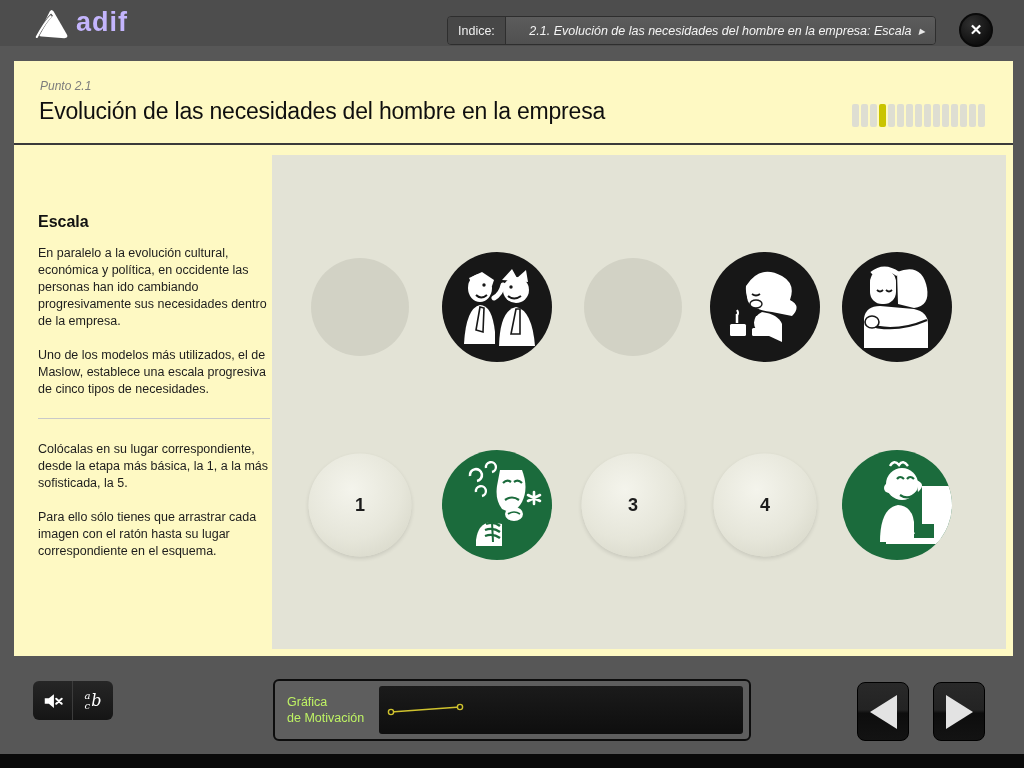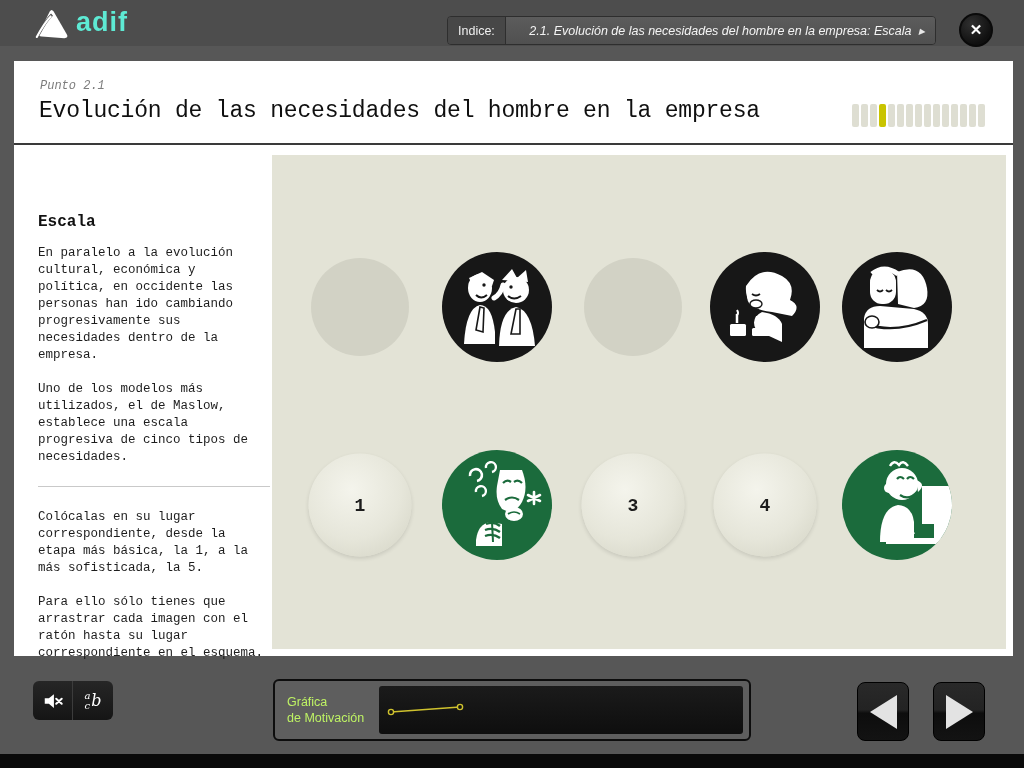--- a/index.html
+++ b/index.html
@@ -3,35 +3,35 @@
 <meta charset="utf-8">
 <style>
   * { margin:0; padding:0; box-sizing:border-box; }
   html,body { width:1024px; height:768px; overflow:hidden; }
   body { font-family:"Liberation Sans", sans-serif; background:#575757; }
   #app { position:relative; width:1024px; height:768px; background:#575757; }
 
   
   .topbar { position:absolute; left:0; top:0; width:1024px; height:46px; background:#4d4d4d; }
   .logo { position:absolute; left:34px; top:7px; display:flex; align-items:center; gap:6px; }
-  .logo-text { color:#5eead4; font-weight:bold; font-size:27px; letter-spacing:1px; line-height:1; padding-bottom:4px; }
+  .logo-text { color:#c4b5fd; font-weight:bold; font-size:27px; letter-spacing:1px; line-height:1; padding-bottom:4px; }
   .index-pill { position:absolute; left:447px; top:16px; width:489px; height:29px; border:1px solid #2e2e2e;
                 border-radius:4px; display:flex; align-items:stretch; overflow:hidden; }
   .index-label { background:#474747; color:#efefef; font-size:12.5px; display:flex; align-items:center;
                  padding:0 10px; border-right:1px solid #2e2e2e; }
   .index-value-wrap { flex:1; background:linear-gradient(#5c5c5c,#505050); color:#f4f4f4; font-size:12.5px;
                  display:flex; align-items:center; justify-content:center; position:relative; cursor:pointer;font-style:italic; }
   .index-arrow { position:absolute; right:10px; top:50%; transform:translateY(-50%); color:#e8e8e8; font-size:10px; }
   .close-btn { position:absolute; left:959px; top:13px; width:34px; height:34px; border-radius:50%;
                background:radial-gradient(circle at 35% 30%, #303030, #101010 70%); border:2px solid #0a0a0a;
                color:#fff; font-size:15px; font-weight:bold; display:flex; align-items:center; justify-content:center;
                cursor:pointer; }
 
   
-  .panel { position:absolute; left:14px; top:61px; width:999px; height:595px; background:#ffffff;font-family:Liberation Mono, monospace; }
+  .panel { position:absolute; left:14px; top:61px; width:999px; height:595px; background:#fef9c3; }
   .kicker { position:absolute; left:26px; top:18px; font-size:12px; font-style:italic; color:#7d7d7d; }
   .page-title { position:absolute; left:25px; top:37px; font-size:23px; color:#0f0f0f; letter-spacing:-0.2px; }
   .progress { position:absolute; right:28px; top:43px; display:flex; gap:2px; }
   .progress .seg { width:7px; height:23px; border-radius:2px; background:var(--seg,#deded2); }
   .progress .seg.active { background:var(--seg-active,#c9c400); }
   .title-rule { position:absolute; left:0; top:82px; width:100%; height:2px; background:#3a3a3a; }
 
   
   .side { position:absolute; left:24px; top:152px; width:232px; color:#1d1d1d; }
   .side h2 { font-size:16px; margin-bottom:14px; color:#111; }

